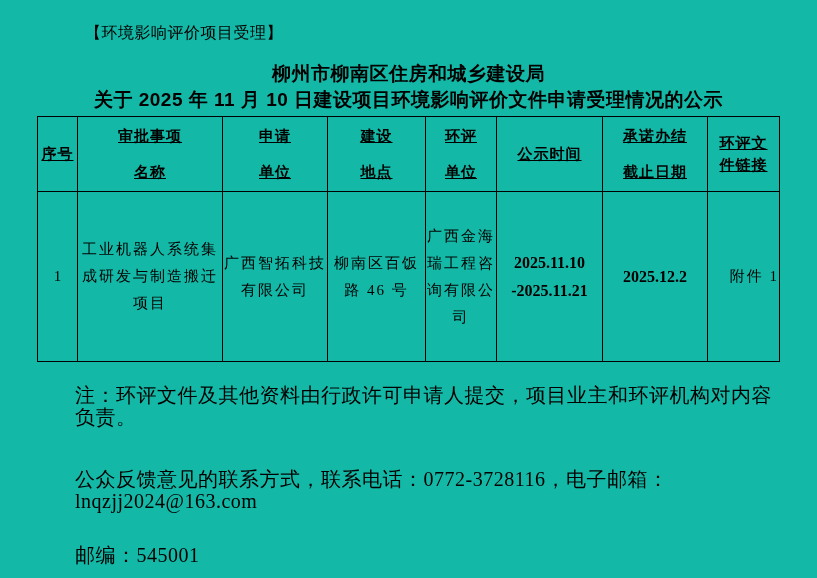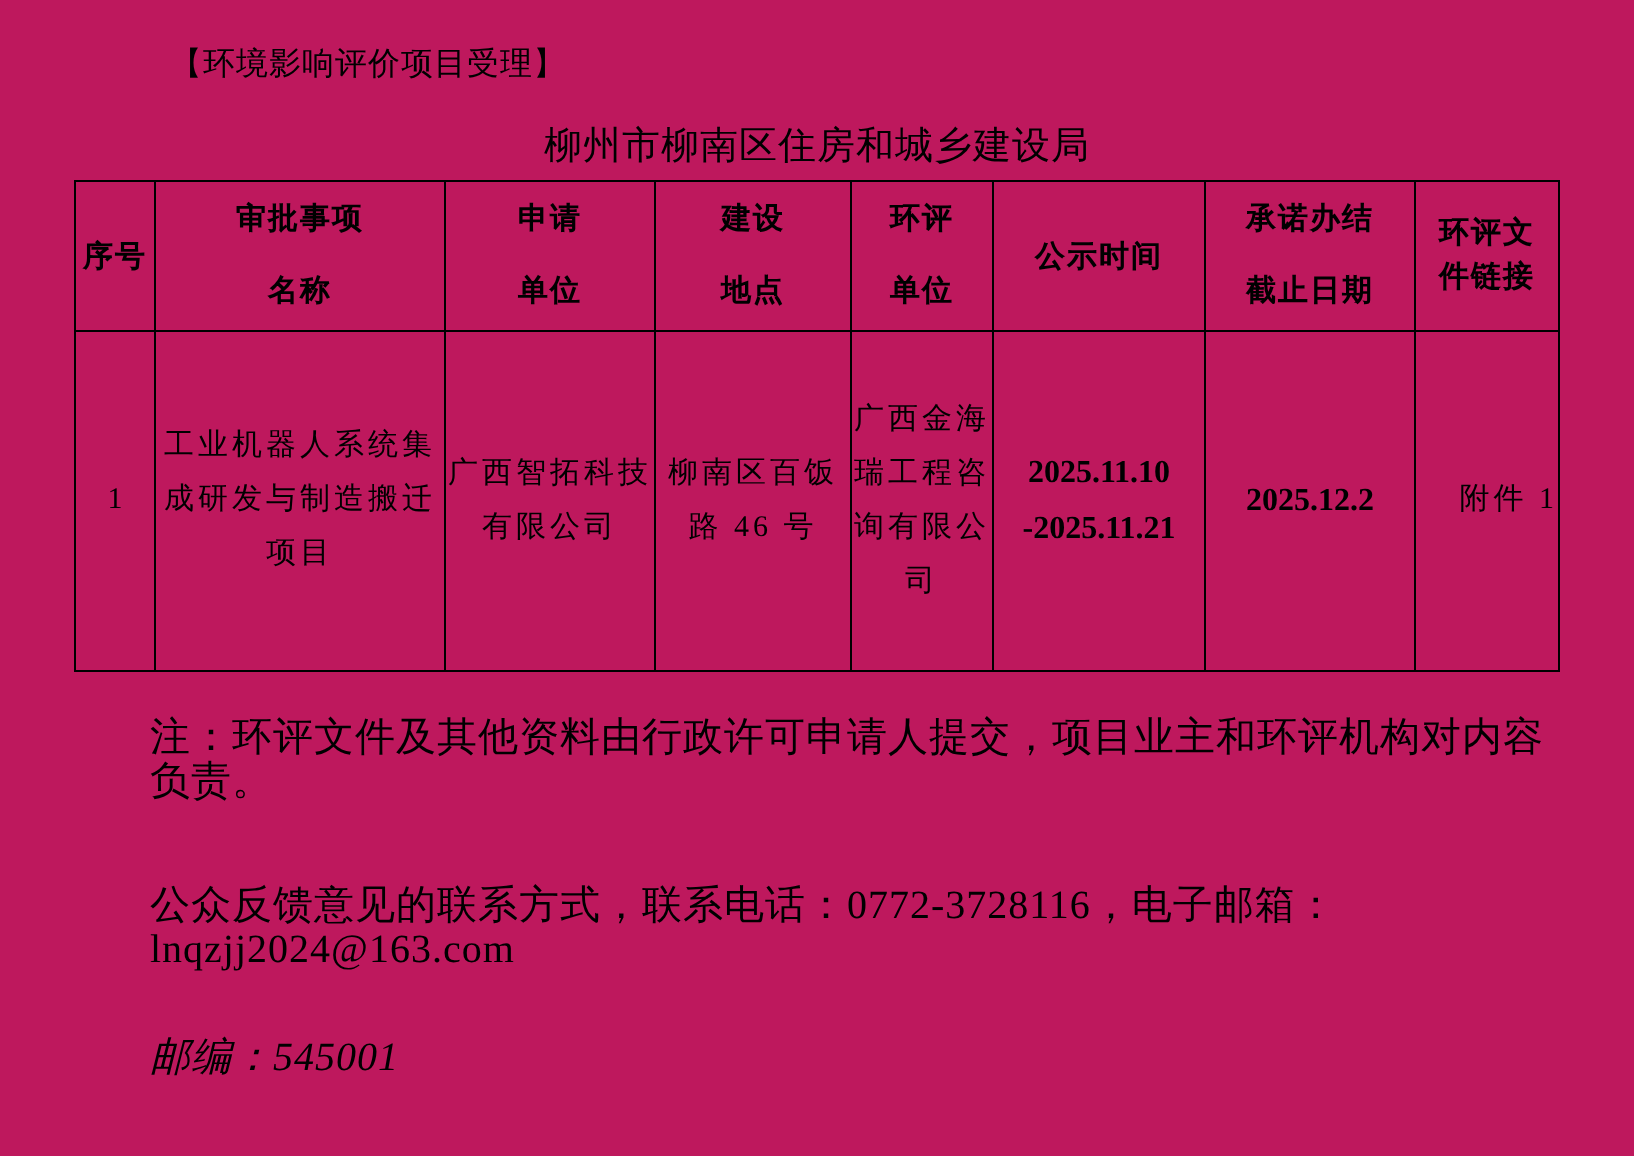--- a/index.html
+++ b/index.html
@@ -4,40 +4,40 @@
 <style>
   html, body {
     margin: 0;
     padding: 0;
     background: #ffffff;
   }
   .page {
     position: relative;
     width: 817px;
     height: 578px;
-    background: #be185d;
+    background: #14b8a6;
     color: #000000;
     font-family: "Liberation Serif", serif;
     overflow: hidden;
     box-sizing: border-box;
     padding-top: 22px;
   }
   .section-title {
     margin-left: 85px;
     font-size: 16px;
     line-height: 22px;
     font-family: "Liberation Serif", serif;
     color: #000000;
     letter-spacing: 0.5px;
   }
   .headings {
     margin-top: 17px;
     text-align: center;
     font-family: "Liberation Sans", sans-serif;
-    font-weight: normal;
+    font-weight: bold;
     font-size: 19px;
     color: #000000;
   }
   .headings .h-line {
     line-height: 26px;
     letter-spacing: 0.5px;
   }
   table.eia-table {
     margin-left: 37px;
     margin-top: 3px;
@@ -55,20 +55,21 @@
   }
   thead tr { height: 75px; }
   tbody tr { height: 170px; }
   th {
     font-family: "Liberation Sans", sans-serif;
     font-weight: bold;
     font-size: 15px;
     letter-spacing: 1px;
     text-align: center;
     color: #000000;
+    text-decoration: underline;
   }
   .th-tall { white-space: pre-line; line-height: 36px; }
   .th-wrap { white-space: pre-line; line-height: 22px; }
   td {
     font-family: "Liberation Serif", serif;
     font-size: 15px;
     line-height: 1.8;
     color: #000000;
   }
   .td-seq { text-align: center; }
@@ -96,31 +97,32 @@
     font-size: 20px;
     color: #000000;
   }
   .note {
     line-height: 22px;
     letter-spacing: 0.5px;
   }
   .note-1 { margin-top: 22px; margin-bottom: 40px; }
   .note-2 { margin-bottom: 32px; }
   .note-3 { margin-bottom: 28px; }
-  .note-4 { margin-bottom: 16px; font-style: italic; }
+  .note-4 { margin-bottom: 16px; }
 </style>
 </head>
 <body>
 
 <div class="page">
 
   <div class="section-title">【环境影响评价项目受理】</div>
 
   <div class="headings">
     <div class="h-line">柳州市柳南区住房和城乡建设局</div>
+    <div class="h-line">关于 2025 年 11 月 10 日建设项目环境影响评价文件申请受理情况的公示</div>
   </div>
 
   <table class="eia-table">
     <colgroup>
       <col style="width:40px">
       <col style="width:145px">
       <col style="width:105px">
       <col style="width:98px">
       <col style="width:71px">
       <col style="width:106px">

